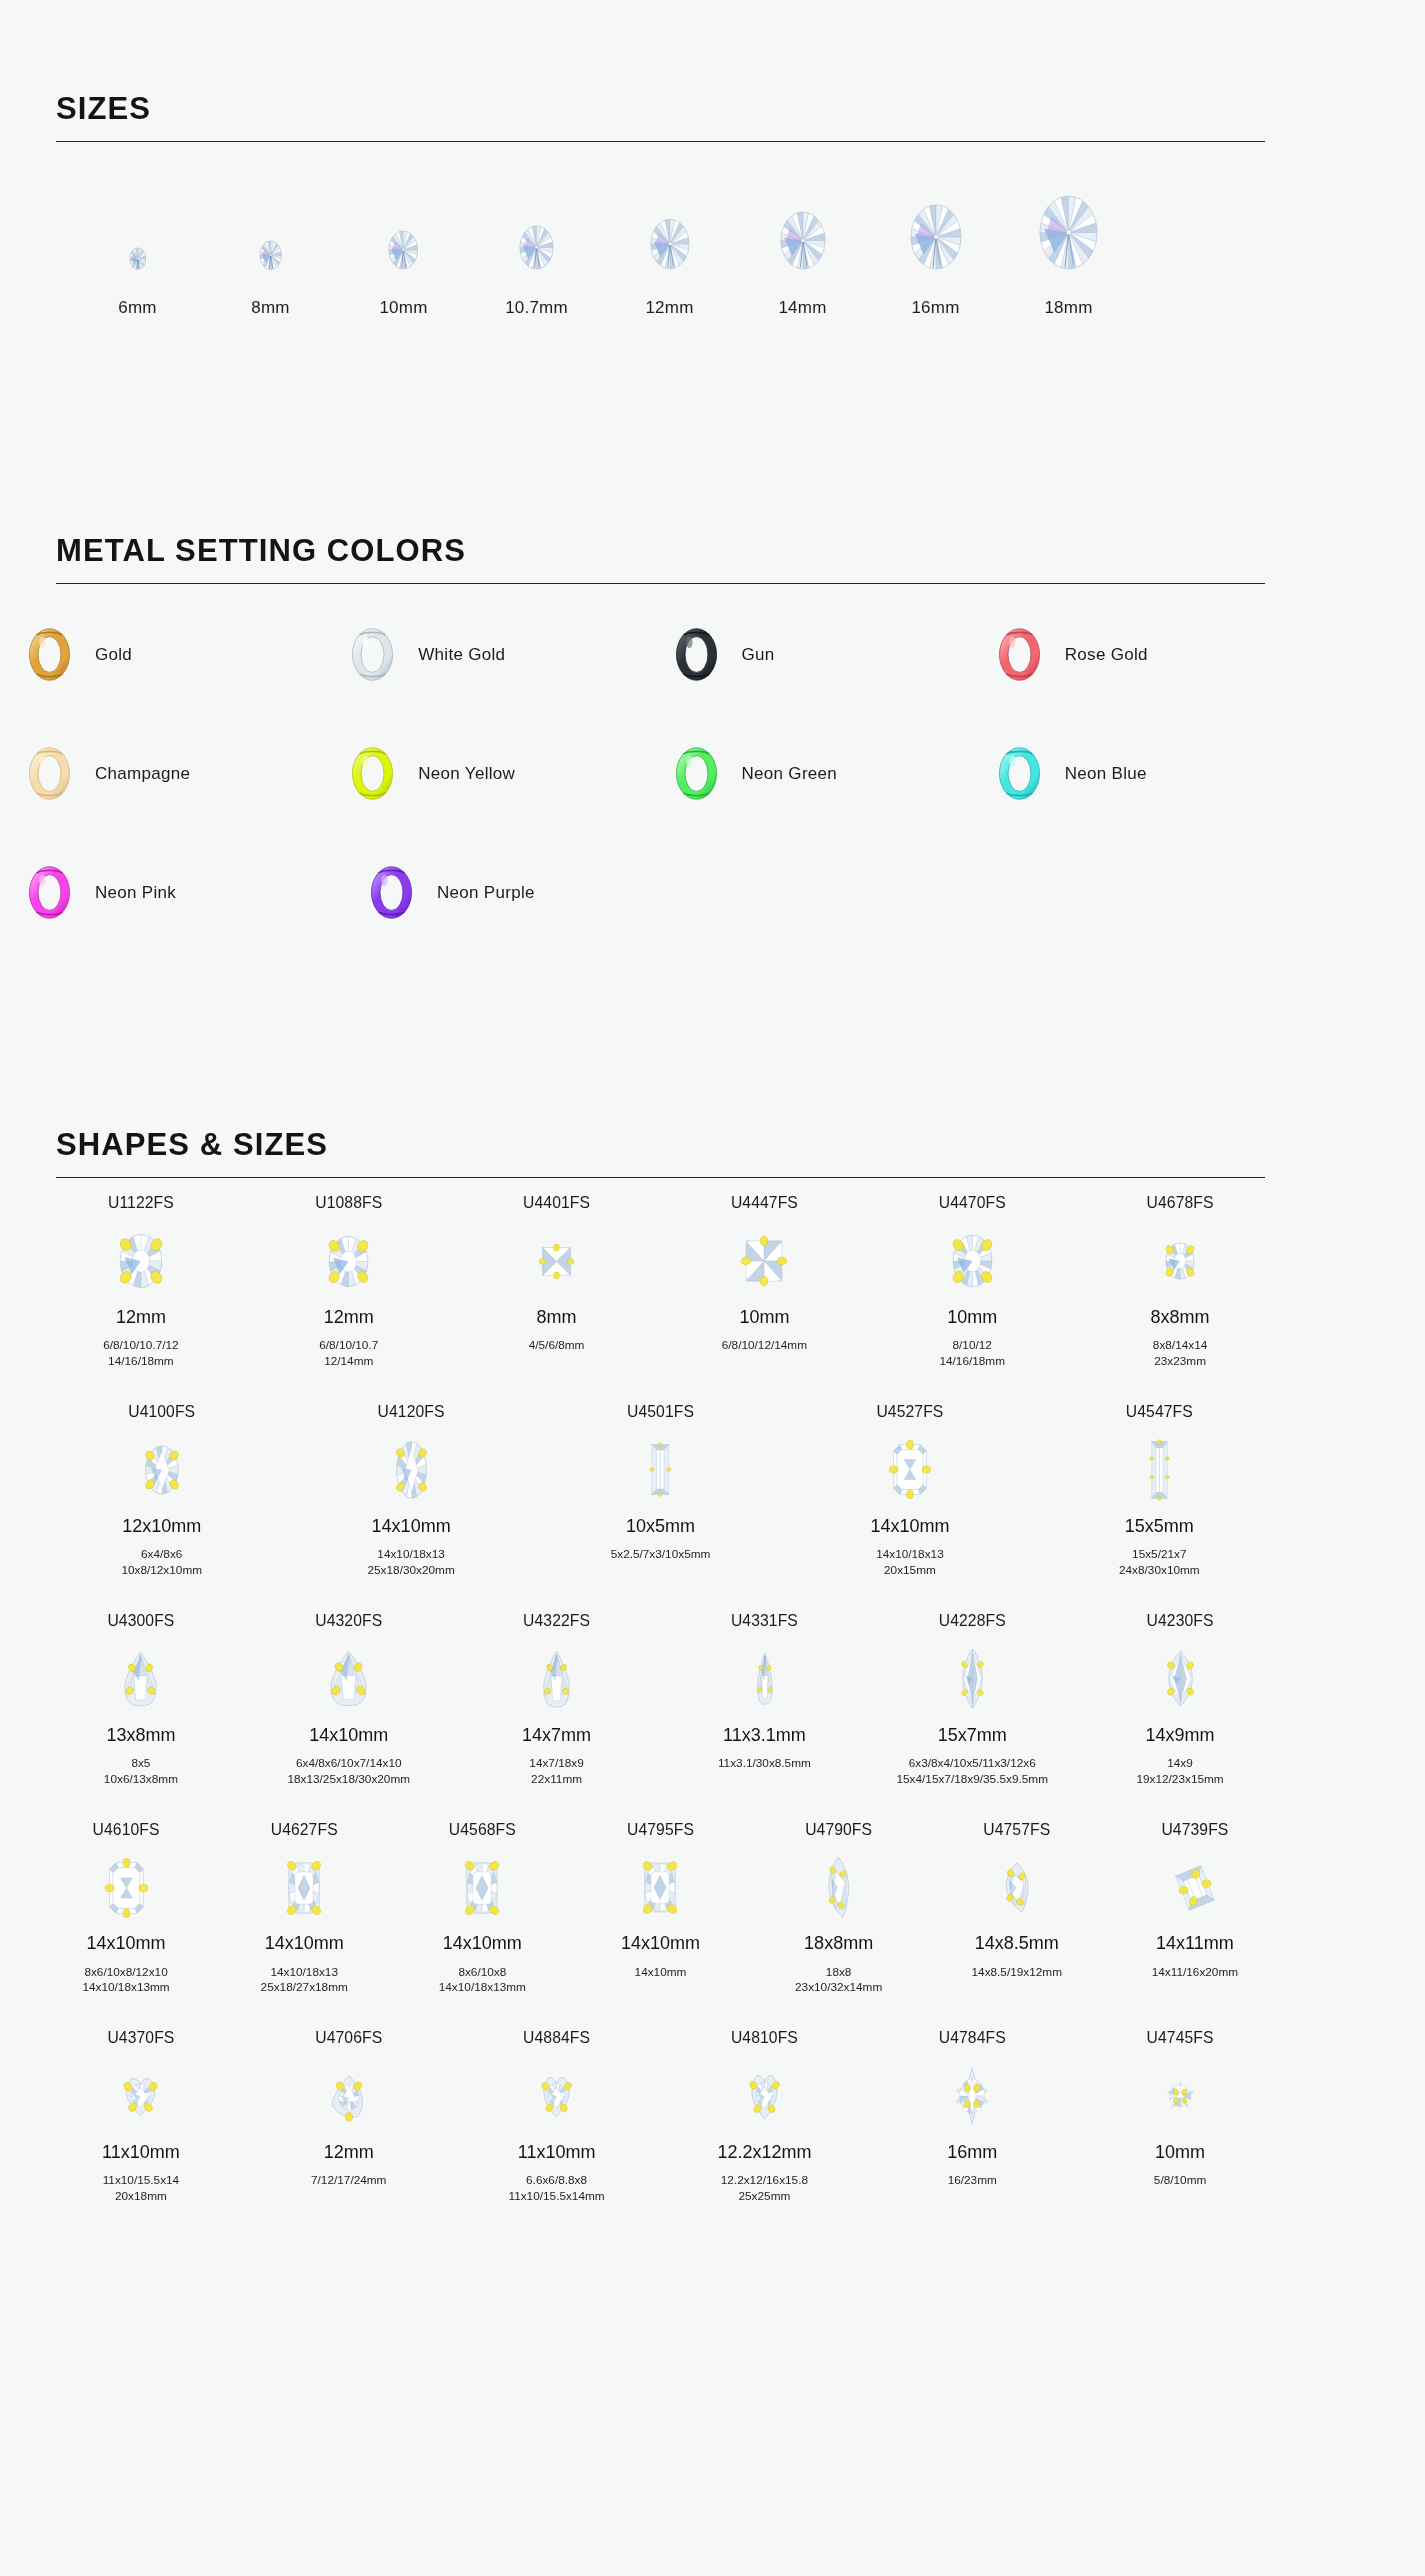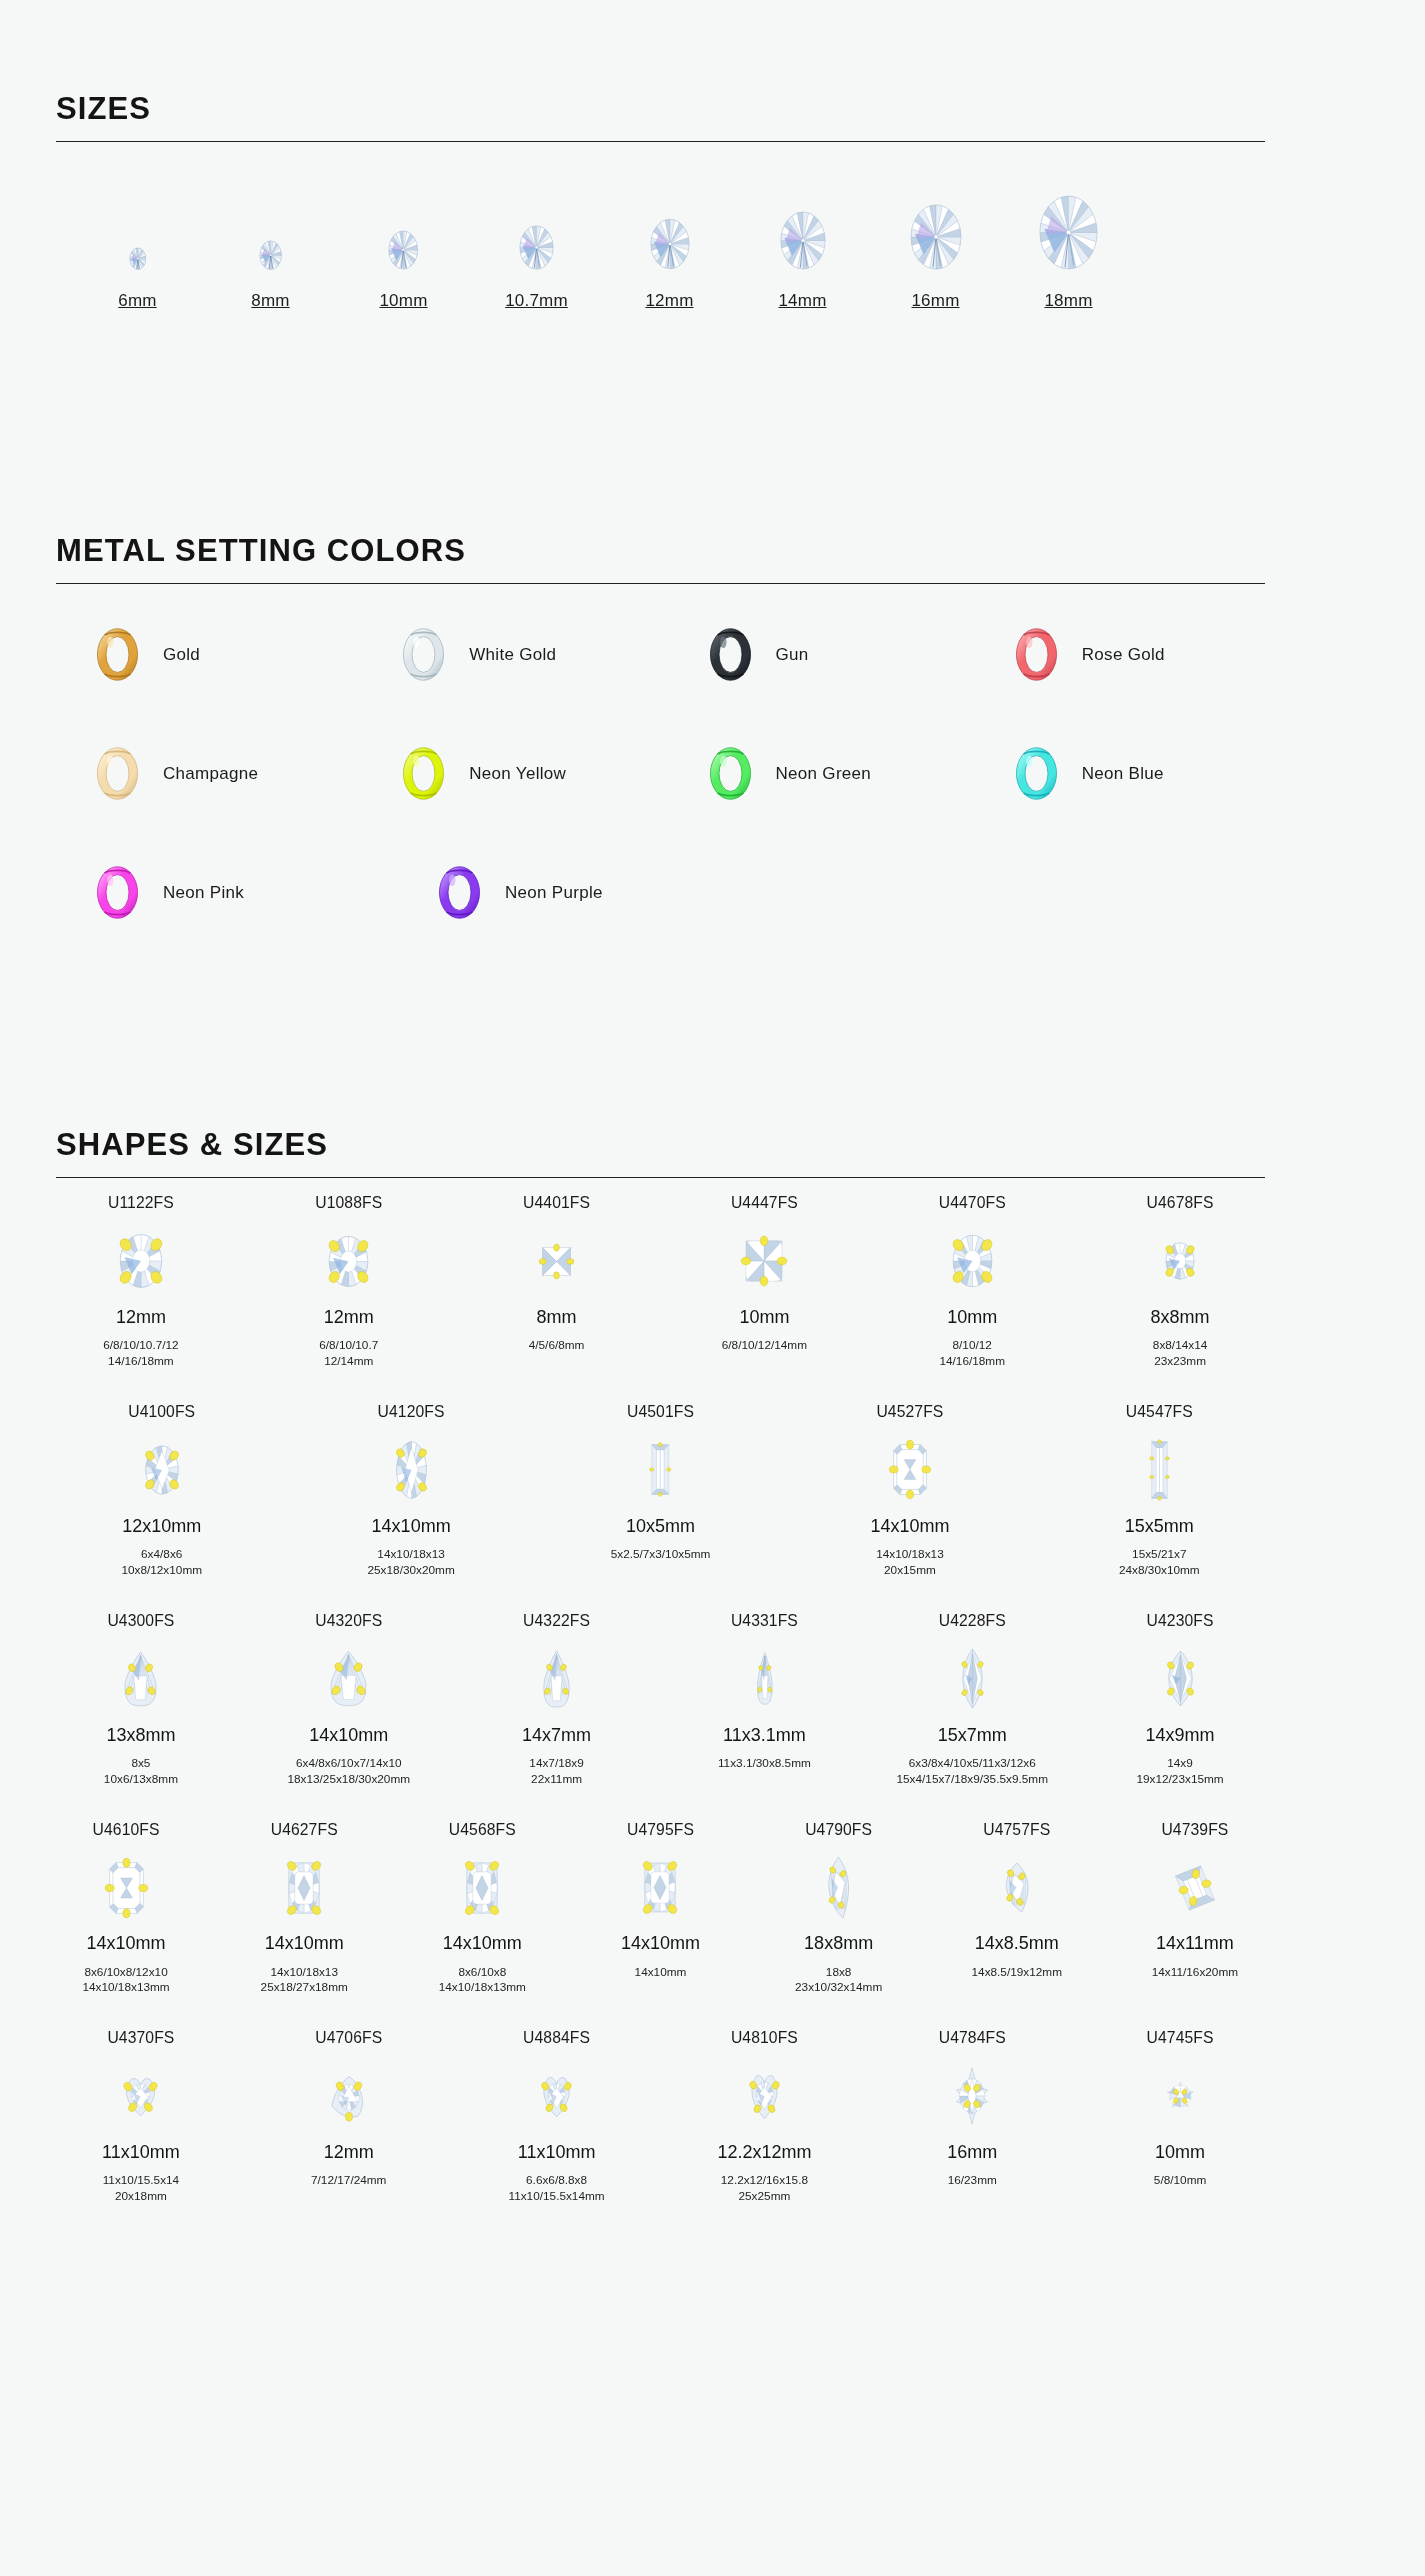--- a/index.html
+++ b/index.html
@@ -19,24 +19,24 @@
     font-size:31px; font-weight:700; letter-spacing:1.1px;
     color:#141414; padding-left:56px;
     font-family:"Liberation Sans", sans-serif;
   }
   .rule { height:1.1px; background:#222; margin:14.3px 56px 0 56px; }
 
   
   .sizes-row { display:flex; align-items:flex-end; padding-left:71px; margin-top:41px; }
   .size-cell { width:133px; display:flex; flex-direction:column; align-items:center; }
   .size-gem { display:flex; align-items:flex-end; justify-content:center; height:86px; }
-  .size-label { margin-top:22px; font-size:17px; color:#1d1d1d; letter-spacing:0.2px;text-decoration:underline; }
+  .size-label { margin-top:29px; font-size:17px; color:#1d1d1d; letter-spacing:0.2px; }
 
   
-  .metal-grid { padding-left:96px; margin-top:41px; }
+  .metal-grid { padding-left:28px; margin-top:41px; }
   .metal-row { display:flex; align-items:center; height:59px; margin-bottom:60px; }
   .metal-cell { width:342px; display:flex; align-items:center; }
   .metal-ring { width:43px; height:53px; flex:0 0 auto; }
   .metal-name { margin-left:24px; font-size:17px; color:#1b1b1b; letter-spacing:0.3px; white-space:nowrap; }
 
   
   .shapes-wrap { padding:0 37px; }
   .shape-row { display:flex; align-items:flex-start; }
   .shape-cell { flex:1 1 0; display:flex; flex-direction:column; align-items:center; }
   .shape-code { font-size:15.7px; color:#1b1b1b; letter-spacing:0.1px; height:24px; }

